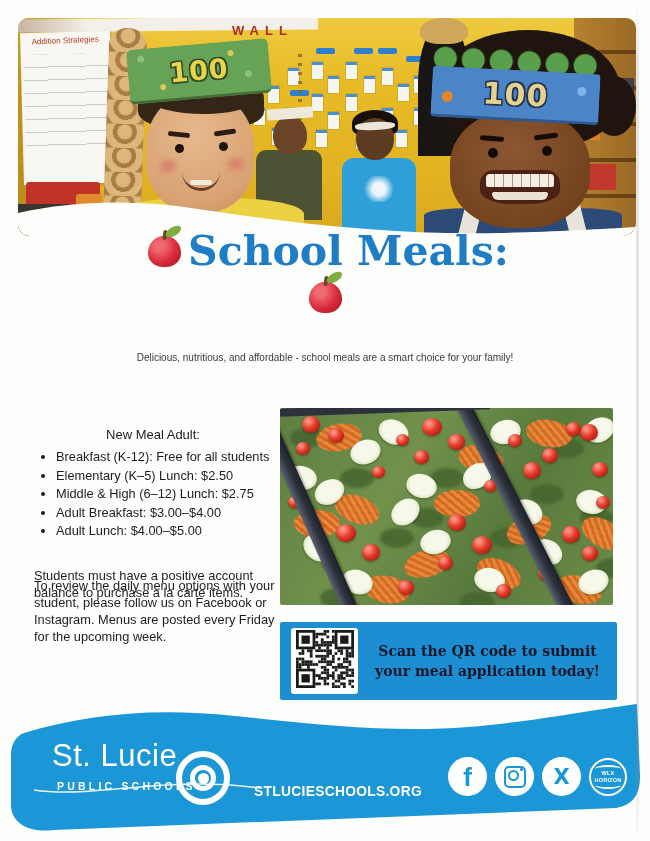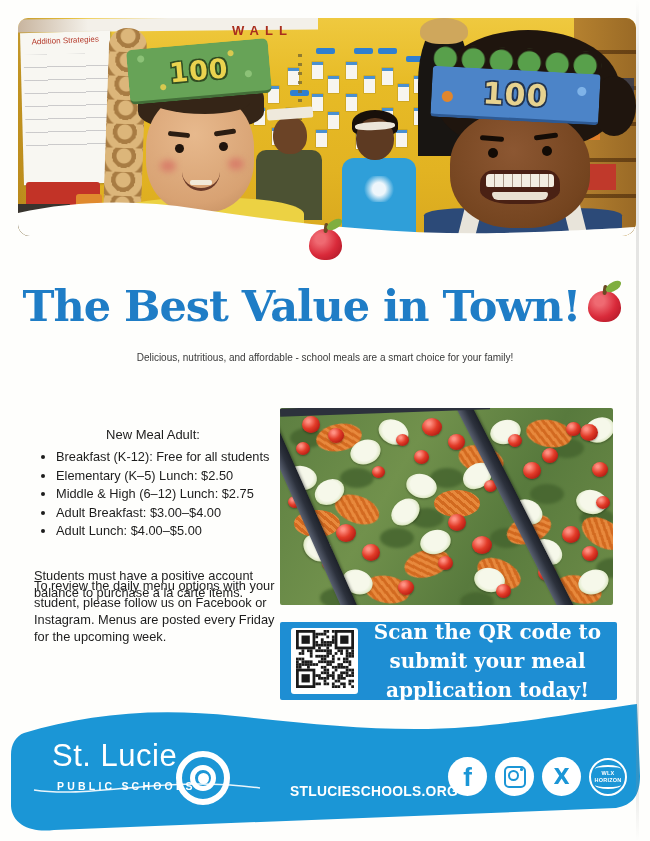--- a/index.html
+++ b/index.html
@@ -116,30 +116,30 @@
   .tray-bar{position:absolute;width:15px;height:320px;border-radius:4px;z-index:5;
          background:linear-gradient(90deg,#596070 0%,#2c313c 55%,#1d2129 100%);box-shadow:1px 0 3px rgba(0,0,0,.4);}
   .tbar1{left:18px;top:-60px;transform:rotate(-24deg);}
   .tbar2{left:228px;top:-60px;transform:rotate(-27deg);}
   .tray-top{left:0;top:-3px;width:210px;height:8px;background:#2c313c;transform:rotate(-2deg);z-index:5;position:absolute;}
 
   
   .qr-panel{left:280px;top:622px;width:337px;height:78px;background:#1e8ed3;border-radius:2px;}
   .qr-tile{left:11px;top:6px;width:67px;height:66px;background:#ffffff;border-radius:3px;display:flex;align-items:center;justify-content:center;}
   .qr-caption{left:84px;right:6px;top:0;bottom:0;display:flex;align-items:center;justify-content:center;text-align:center;
-      font-family:"DejaVu Serif",serif;font-weight:600;font-size:20px;color:#ffffff;line-height:1.45;}
+      font-family:"DejaVu Serif",serif;font-weight:600;font-size:14px;color:#0f172a;line-height:1.45;}
 
   
   .footer-svg{left:0;top:700px;}
   .logo-name{left:52px;top:738px;font-size:31px;color:#fff;letter-spacing:.5px;}
   .logo-sub{left:57px;top:780px;font-size:10.5px;letter-spacing:3.2px;color:#fff;font-weight:600;}
   .target{left:176px;top:751px;width:54px;height:54px;border:6px solid #fff;border-radius:50%;box-sizing:border-box;display:flex;align-items:center;justify-content:center;}
   .target-mid{width:26px;height:26px;border:5px solid #fff;border-radius:50%;box-sizing:border-box;display:flex;align-items:center;justify-content:center;}
   .target-core{width:11px;height:11px;background:#fff;border-radius:50%;}
-  .website{left:248px;top:784px;width:180px;text-align:center;font-weight:700;font-size:13.8px;color:#fff;letter-spacing:.3px;margin-left:36px;}
+  .website{left:248px;top:784px;width:180px;text-align:center;font-weight:700;font-size:13.8px;color:#fff;letter-spacing:.3px;}
   .socials{left:448px;top:757px;display:flex;gap:8px;align-items:center;}
   .disc{width:39px;height:39px;border-radius:50%;background:#fff;display:flex;align-items:center;justify-content:center;color:#1b96d6;}
   .fb-glyph{font-size:26px;font-weight:700;transform:translateY(1px);}
   .ig-glyph{width:18px;height:18px;border:2.4px solid #1b96d6;border-radius:5px;position:relative;}
   .ig-glyph:before{content:"";position:absolute;left:2.6px;top:2.6px;width:7px;height:7px;border:2.2px solid #1b96d6;border-radius:50%;}
   .ig-glyph:after{content:"";position:absolute;right:.6px;top:.6px;width:2.6px;height:2.6px;background:#1b96d6;border-radius:50%;}
   .x-glyph{font-size:21px;font-weight:800;font-family:"DejaVu Sans",sans-serif;}
   .wlx{width:38px;height:38px;border-radius:50%;border:2.5px solid #fff;box-sizing:border-box;display:flex;flex-direction:column;
        align-items:center;justify-content:center;color:#fff;position:relative;}
   .wlx:before{content:"";position:absolute;left:4px;right:4px;top:5px;height:6px;border-top:2px solid #fff;border-radius:50%;}
@@ -248,23 +248,23 @@
   <div class="abs rk-mouth"></div>
   <div class="abs rk-teeth-top"></div>
   <div class="abs rk-teeth-bot"></div>
   <svg class="abs hero-wave" viewBox="0 0 618 40" preserveAspectRatio="none" style="left:0;top:178px;width:618px;height:40px;">
     <path d="M0,17 C55,5 115,3 180,13 C280,28 380,39 480,37 C530,36 585,33 618,31 L618,40 L0,40 Z" fill="#fefefc"></path>
   </svg>
 </div>
 
 <div class="abs title-row t1">
   <div class="apple"></div>
+  <h1 class="headline">School Meals:</h1>
 </div>
 <div class="abs title-row t2">
-  <h1 class="headline">The Best Value in Town!</h1>
   <div class="apple"></div>
 </div>
 
 <div class="abs subtitle">Delicious, nutritious, and affordable - school meals are a smart choice for your family!</div>
 
 <div class="abs prices-head">New Meal Adult:</div>
 <ul class="abs prices-list">
   <li>Breakfast (K-12): Free for all students</li>
   <li>Elementary (K–5) Lunch: $2.50</li>
   <li>Middle &amp; High (6–12) Lunch: $2.75</li>

